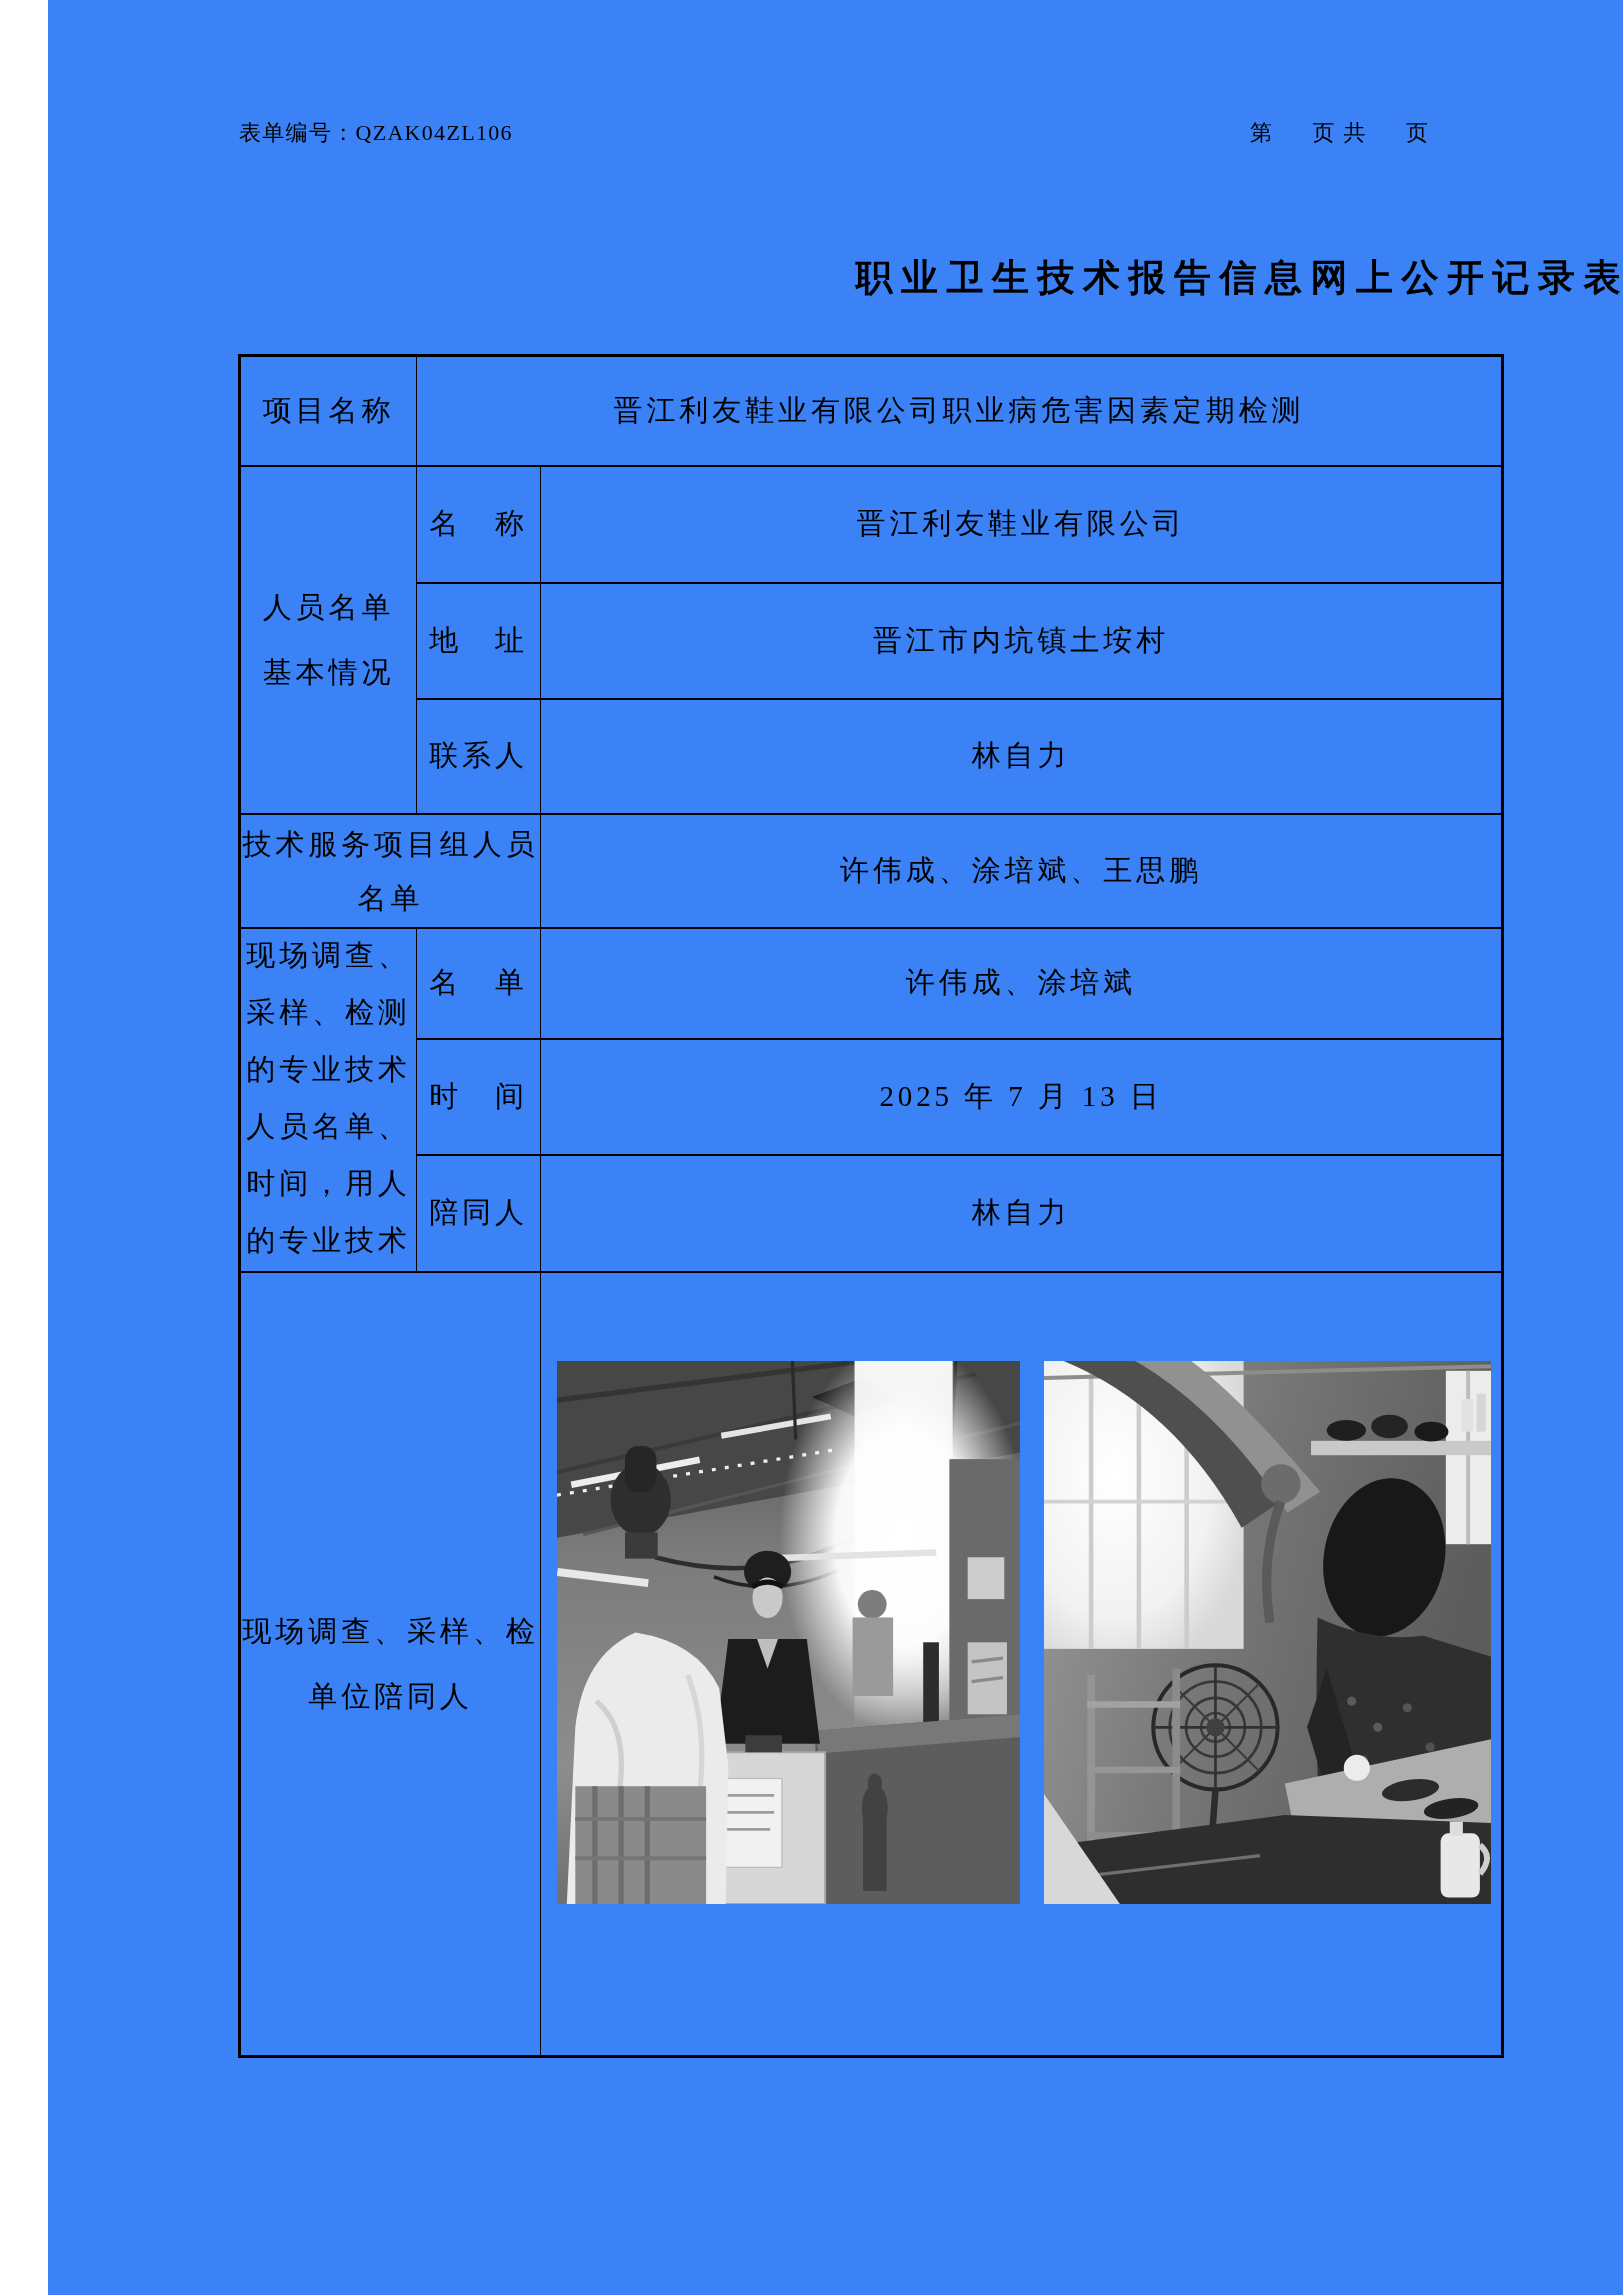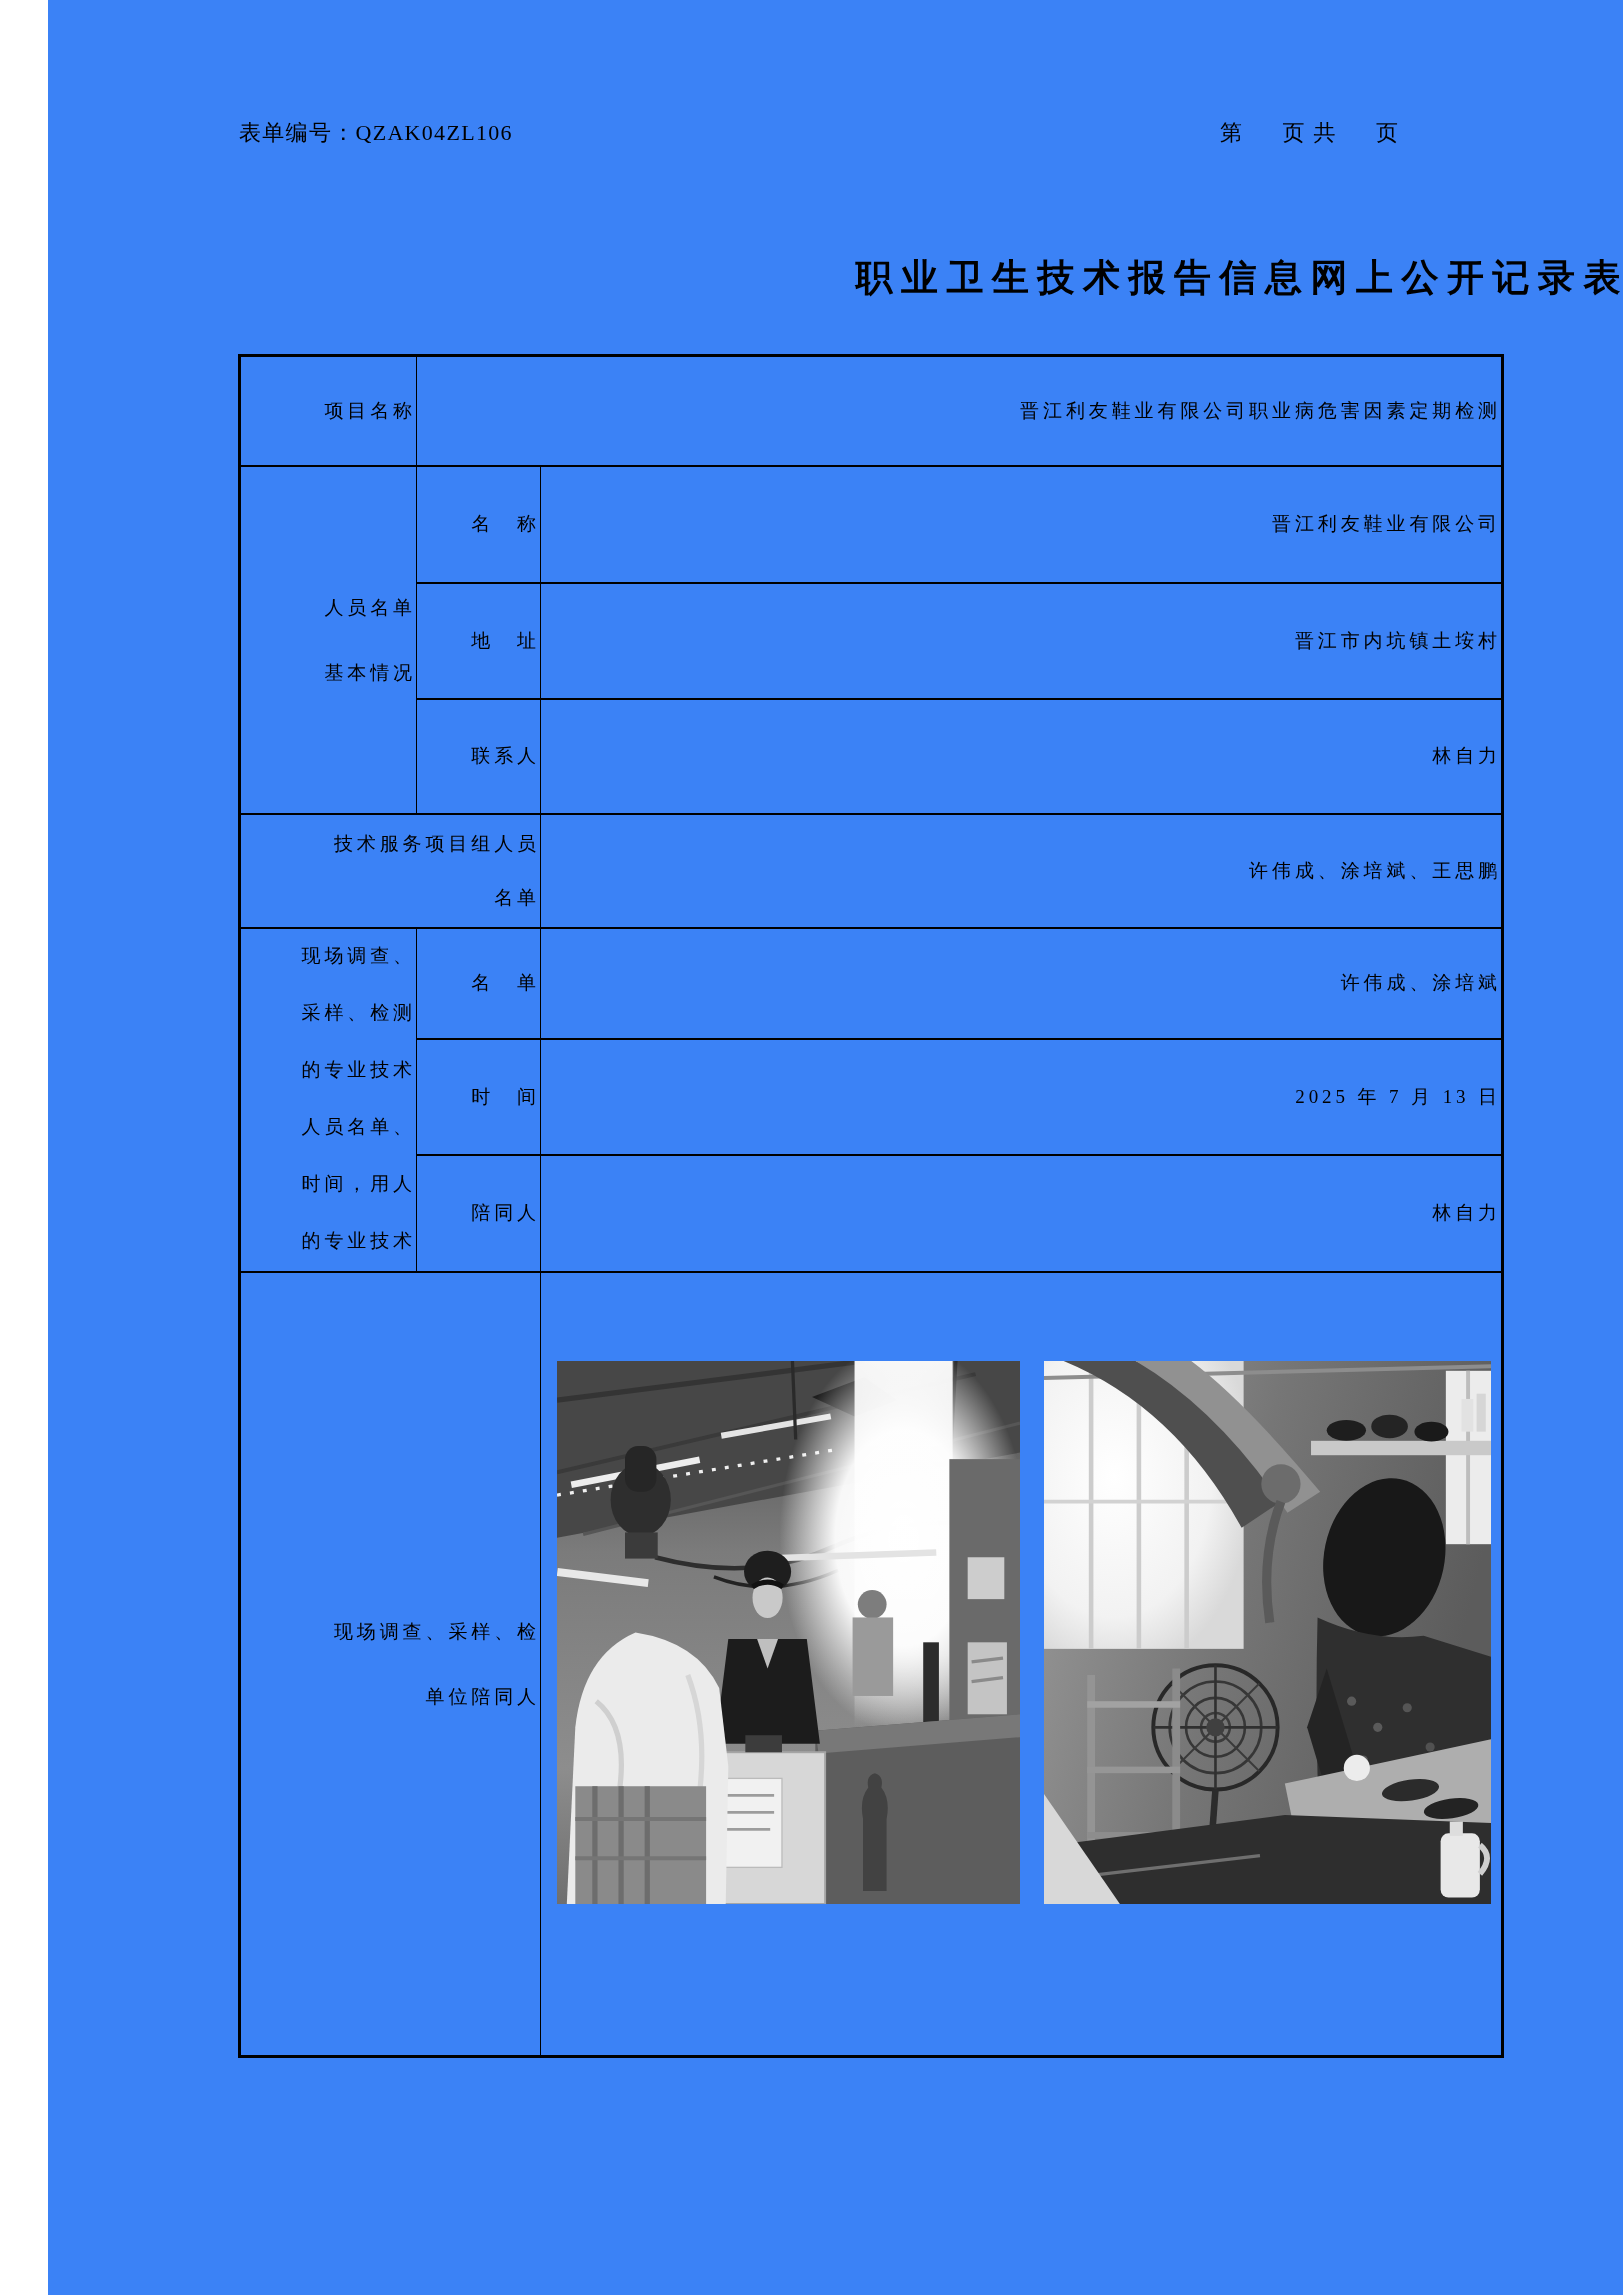--- a/index.html
+++ b/index.html
@@ -7,36 +7,36 @@
     position:relative;
     width:1581px;height:2295px;
     background:#3b82f6;
     color:#000;
     font-family:"Liberation Serif","DejaVu Serif",serif;
     overflow:hidden;
     margin-left:48px;
   }
   .hdr{position:absolute;top:118px;font-size:22px;letter-spacing:1.3px;white-space:pre;}
   .hdr-left{left:191px;}
-  .hdr-right{left:1172px;letter-spacing:9.2px;}
+  .hdr-right{left:1202px;letter-spacing:9.2px;}
   .doc-title{
     position:absolute;top:253px;left:0;width:100%;
     text-align:right;font-size:37px;font-weight:bold;letter-spacing:8.5px;
   }
   table.record{
     position:absolute;left:190px;top:354px;
     width:1265px;
     border-collapse:collapse;table-layout:fixed;
     border:3.3px solid #000;
   }
   table.record td{
     border-left:1.3px solid #000;border-right:1.3px solid #000;
     border-top:2.6px solid #000;border-bottom:2.6px solid #000;
-    vertical-align:middle;text-align:right;
-    font-size:19px;letter-spacing:3.9px;
+    vertical-align:middle;text-align:center;
+    font-size:29px;letter-spacing:3.9px;
     padding:0;overflow:hidden;
   }
   .lines2 div{line-height:65px;}
   .lines2-tight div{line-height:54px;}
   .lines6 div{line-height:57px;font-family:Liberation Mono, monospace;}
   td.photo-cell{position:relative;}
   .photo{position:absolute;overflow:hidden;}
   .photo-left{left:15.7px;top:88px;width:463px;height:543px;}
   .photo-right{left:503px;top:88px;width:447px;height:543px;}
   .photo svg{display:block;width:100%;height:100%;}

